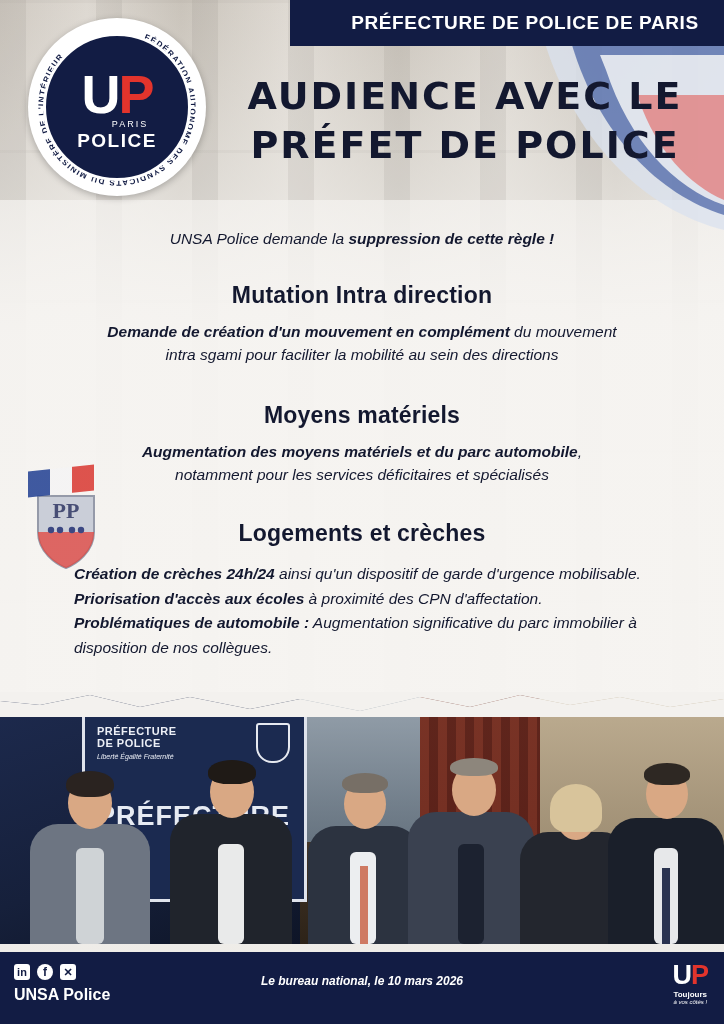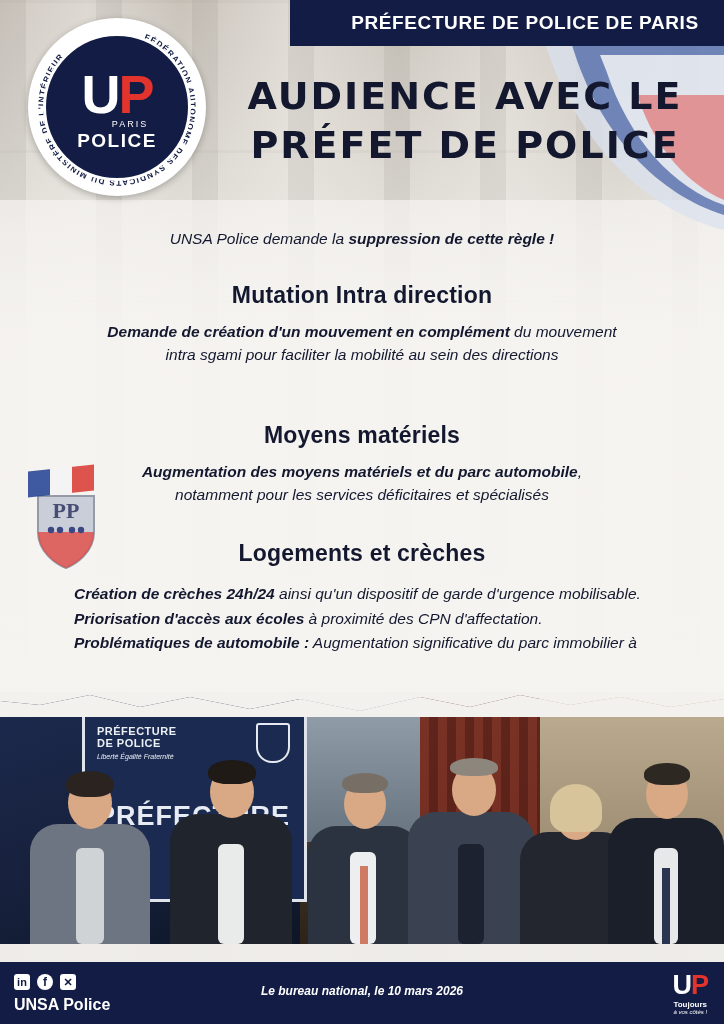--- a/index.html
+++ b/index.html
@@ -179,21 +179,21 @@
   .body-suit { position: absolute; bottom: 0; border-radius: 28px 28px 0 0; }
   .shirt { position: absolute; bottom: 0; border-radius: 6px; background: #f1f1ef; }
   .tie { position: absolute; bottom: 0; width: 8px; background: #b9453c; }
 
   .photo-torn-top {
     position: absolute; left: 0; right: 0; top: -1px; height: 26px;
   }
 
   
   .footer {
-    position: absolute; left: 0; right: 0; bottom: 0; height: 62px;
+    position: absolute; left: 0; right: 0; bottom: 0; height: 72px;
     background: #121c44; color: #ffffff;
   }
   .footer .social {
     position: absolute; left: 14px; top: 12px; display: flex; gap: 7px; align-items: center;
   }
   .sq-icon {
     width: 16px; height: 16px; border-radius: 3px; background: #ffffff; color: #121c44;
     font-size: 11px; font-weight: bold; display: flex; align-items: center; justify-content: center;
   }
   .circ-icon {
@@ -285,34 +285,35 @@
     </div>
 
     <div class="sec" style="margin-top:32px;">
       <h2>Mutation Intra direction</h2>
       <p>
         <b>Demande de création d'un mouvement en complément</b><span> du mouvement</span><br>
         <span>intra sgami pour faciliter la mobilité au sein des directions</span>
       </p>
     </div>
 
-    <div class="sec" style="margin-top:56px;">
+    <div class="sec" style="margin-top:36px;">
       <h2>Moyens matériels</h2>
       <p>
         <b>Augmentation des moyens matériels et du parc automobile</b><span>,</span><br>
         <span>notamment pour les services déficitaires et spécialisés</span>
       </p>
     </div>
 
     <div class="sec sec-log">
       <h2>Logements et crèches</h2>
       <div class="body">
         <p><b>Création de crèches 24h/24</b><span> ainsi qu'un dispositif de garde d'urgence mobilisable.</span></p>
         <p><b>Priorisation d'accès aux écoles</b><span> à proximité des CPN d'affectation.</span></p>
         <p><b>Problématiques de automobile :</b><span> Augmentation significative du parc immobilier à</span></p>
+        <p><span>disposition de nos collègues.</span></p>
       </div>
     </div>
   </div>
 
   <div class="photo-band">
     <div class="photo-bg"></div>
     <div class="photo-wall-left"></div>
     <div class="photo-win"></div>
     <div class="photo-curtain"></div>
     <div class="photo-right-wall"></div>

